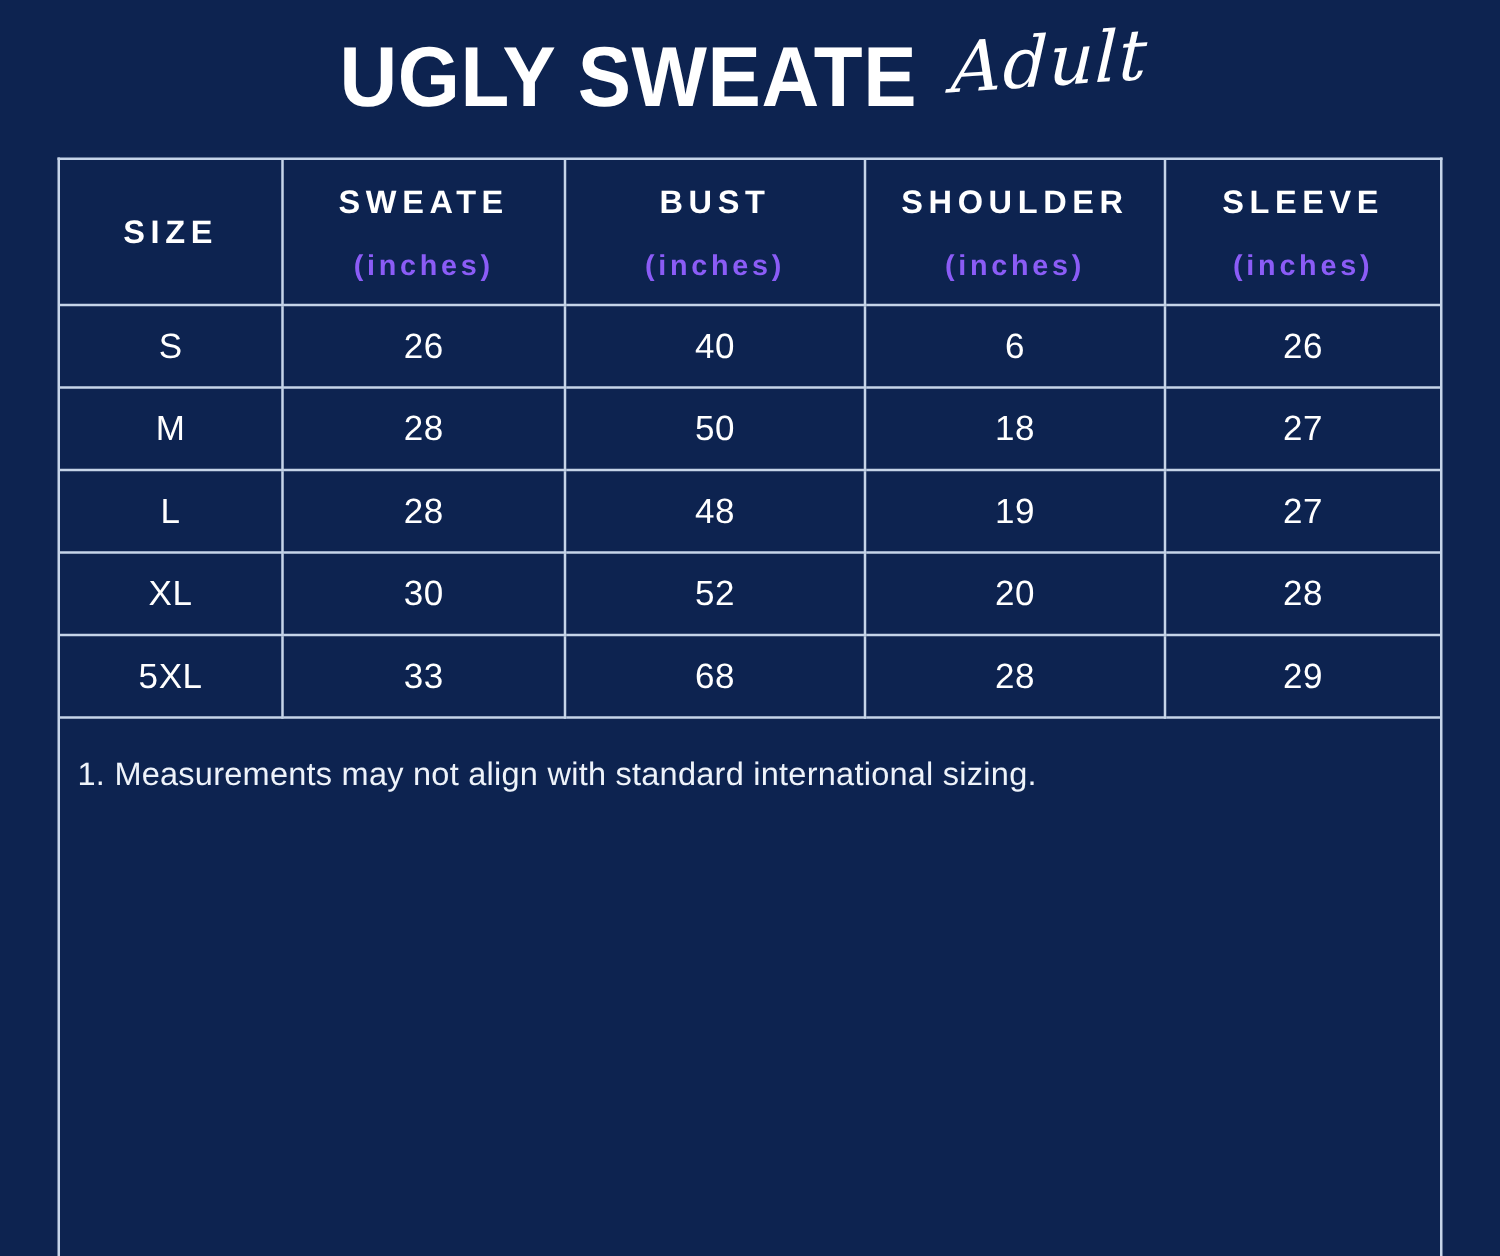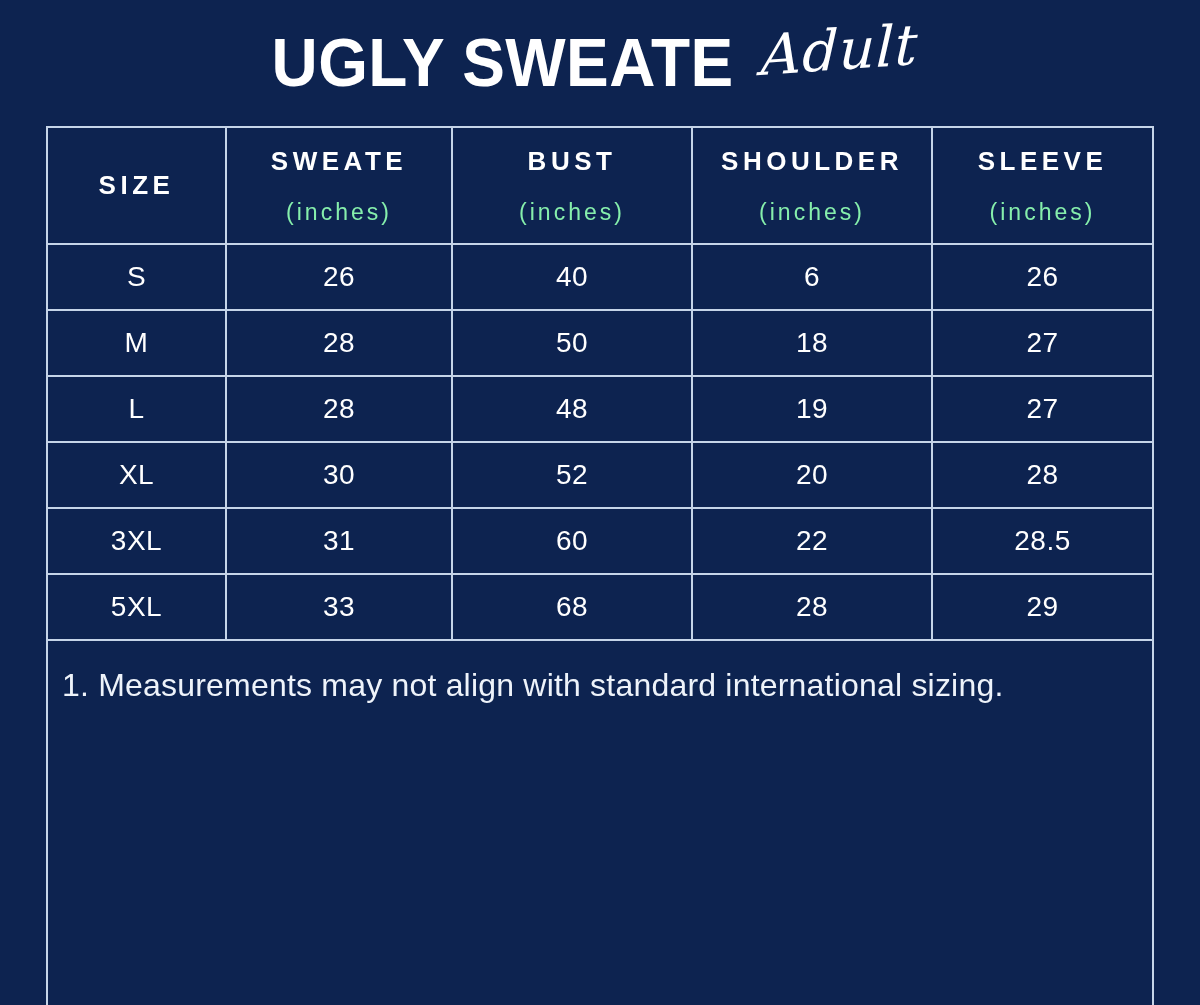--- a/index.html
+++ b/index.html
@@ -91,24 +91,24 @@
     letter-spacing: 4.5px;
     text-align: center;
     vertical-align: middle;
     padding: 0 4px;
     box-sizing: border-box;
   }
   thead th:last-child { border-right: none; }
   .th-unit {
     display: block;
     font-size: 23px;
-    font-weight: 400;
+    font-weight: 700;
     letter-spacing: 3px;
     margin-top: 22px;
-    color: #86efac;
+    color: #8b5cf6;
   }
 
   tbody td {
     height: 66px;
     border-right: 2px solid #c5d4e8;
     border-bottom: 2px solid #c5d4e8;
     color: #ffffff;
     font-size: 28px;
     font-weight: 400;
     text-align: center;
@@ -118,21 +118,21 @@
   }
   tbody td:last-child { border-right: none; }
 
   
   .notes {
     padding: 22px 16px 0 14px;
     box-sizing: border-box;
   }
   .note-line {
     color: #eef3fa;
-    font-size: 32px;
+    font-size: 26px;
     line-height: 44px;
     letter-spacing: 0.2px;
     white-space: normal;
   }
 </style>
 </head>
 <body>
 
 <div class="page">
 
@@ -199,27 +199,20 @@
           <td>27</td>
         </tr>
         <tr>
           <td>XL</td>
           <td>30</td>
           <td>52</td>
           <td>20</td>
           <td>28</td>
         </tr>
         <tr>
-          <td>3XL</td>
-          <td>31</td>
-          <td>60</td>
-          <td>22</td>
-          <td>28.5</td>
-        </tr>
-        <tr>
           <td>5XL</td>
           <td>33</td>
           <td>68</td>
           <td>28</td>
           <td>29</td>
         </tr>
       </tbody>
     </table>
 
     <div class="notes">

